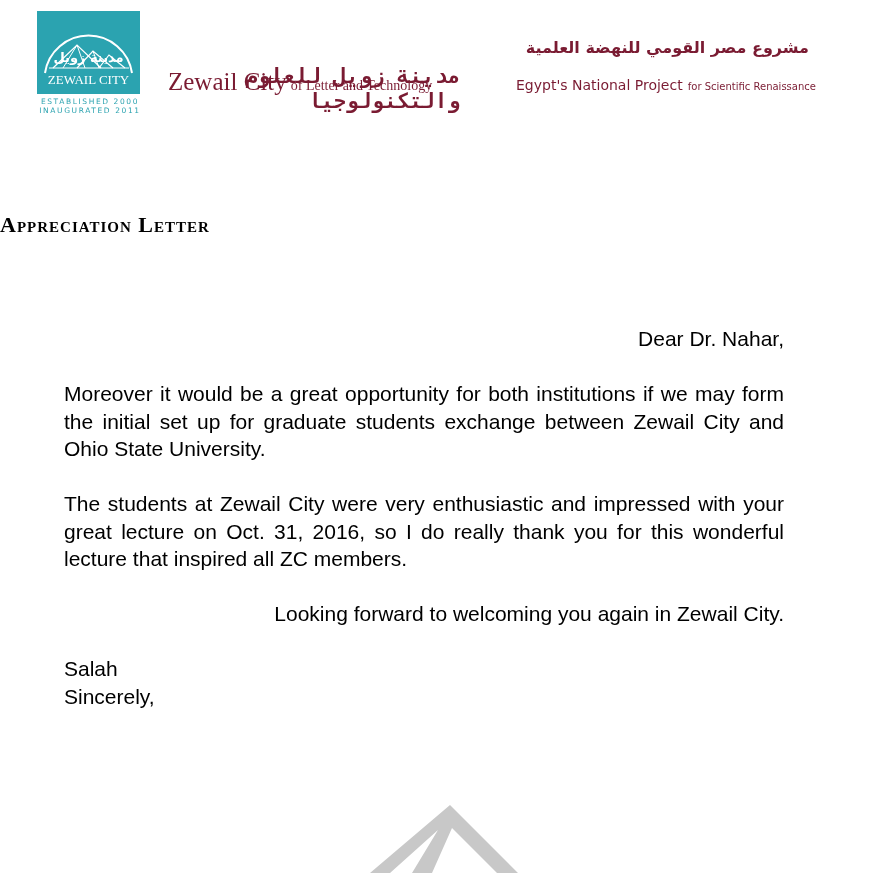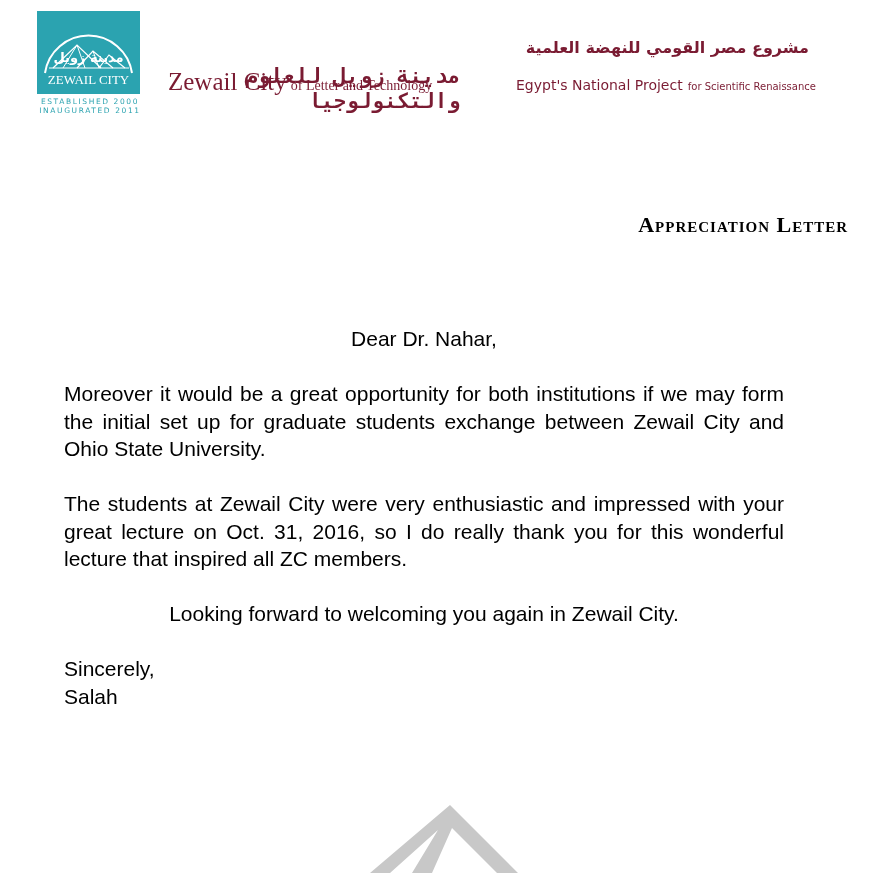--- a/index.html
+++ b/index.html
@@ -10,24 +10,24 @@
     .logo-name { position:absolute; left:0; width:103px; top:61px; text-align:center; color:#fff; font-size:13px; font-family:"Liberation Serif", serif; letter-spacing:0px; }
     .est { position:absolute; left:37px; width:106px; text-align:center; color:#2ba3b0; font-size:7.5px; letter-spacing:1.6px; font-family:"DejaVu Sans", sans-serif; }
     .zc-ar { position:absolute; left:168px; top:38px; width:292px; text-align:right; color:#7a1b32; font-size:21px; font-weight:bold; font-family:Liberation Mono, monospace; direction:rtl;margin-top:26px; }
     .zc-en { position:absolute; left:168px; top:68px; color:#7a1b32; font-family:"Liberation Serif", serif; white-space:nowrap; }
     .zc-en .big { font-size:25px; }
     .zc-en .small { font-size:14px; }
     .np-ar { position:absolute; left:515px; top:38px; width:294px; text-align:right; color:#7a1b32; font-size:16px; font-weight:bold; font-family:"DejaVu Sans", sans-serif; direction:rtl; }
     .np-en { position:absolute; left:516px; top:75px; color:#7a1b32; font-family:"DejaVu Sans", sans-serif; white-space:nowrap; }
     .np-en .big { font-size:14px; }
     .np-en .small { font-size:10px; }
-    .title { position:absolute; left:0; width:848px; top:212px; text-align:right; font-family:"Liberation Serif", serif; font-weight:bold; font-variant:small-caps; font-size:22px; letter-spacing:1px; color:#000; }
+    .title { position:absolute; left:0; width:848px; top:212px; text-align:left; font-family:"Liberation Serif", serif; font-weight:bold; font-variant:small-caps; font-size:22px; letter-spacing:1px; color:#000; }
     .letter { position:absolute; left:64px; width:720px; top:325px; font-family:"Liberation Sans", sans-serif; font-size:21px; line-height:27.5px; color:#000; }
     .letter p { margin:0 0 27.5px 0; text-align:justify; }
-    .letter p.nojust { text-align:center; }
+    .letter p.nojust { text-align:right; }
     .closing { margin:0; }
     .watermark { position:absolute; left:370px; top:800px; }
   </style>
 </head>
 <body>
 
 <div class="logo-box">
   <svg width="103" height="83">
     <path d="M8 62 A44 44 0 0 1 95 62" fill="none" stroke="#fff" stroke-width="2"></path>
     <polyline points="16,57 40,34 64,57" fill="none" stroke="#fff" stroke-width="1.2"></polyline>
@@ -55,19 +55,19 @@
   <span class="small">for Scientific Renaissance</span>
 </div>
 
 <div class="title">Appreciation Letter</div>
 
 <div class="letter">
   <p class="nojust">Dear Dr. Nahar,</p>
   <p>Moreover it would be a great opportunity for both institutions if we may form the initial set up for graduate students exchange between Zewail City and Ohio State University.</p>
   <p>The students at Zewail City were very enthusiastic and impressed with your great lecture on Oct. 31, 2016, so I do really thank you for this wonderful lecture that inspired all ZC members.</p>
   <p class="nojust">Looking forward to welcoming you again in Zewail City.</p>
+  <div class="closing">Salah</div>
   <div class="closing">Sincerely,</div>
-  <div class="closing">Salah</div>
 </div>
 
 <svg class="watermark" width="160" height="73">
   <polygon points="80,5 148,73 127,73 82,28 62,73 42,73 68,30 20,73 0,73" fill="#c8c8c8"></polygon>
 </svg>
 
 </body></html>

